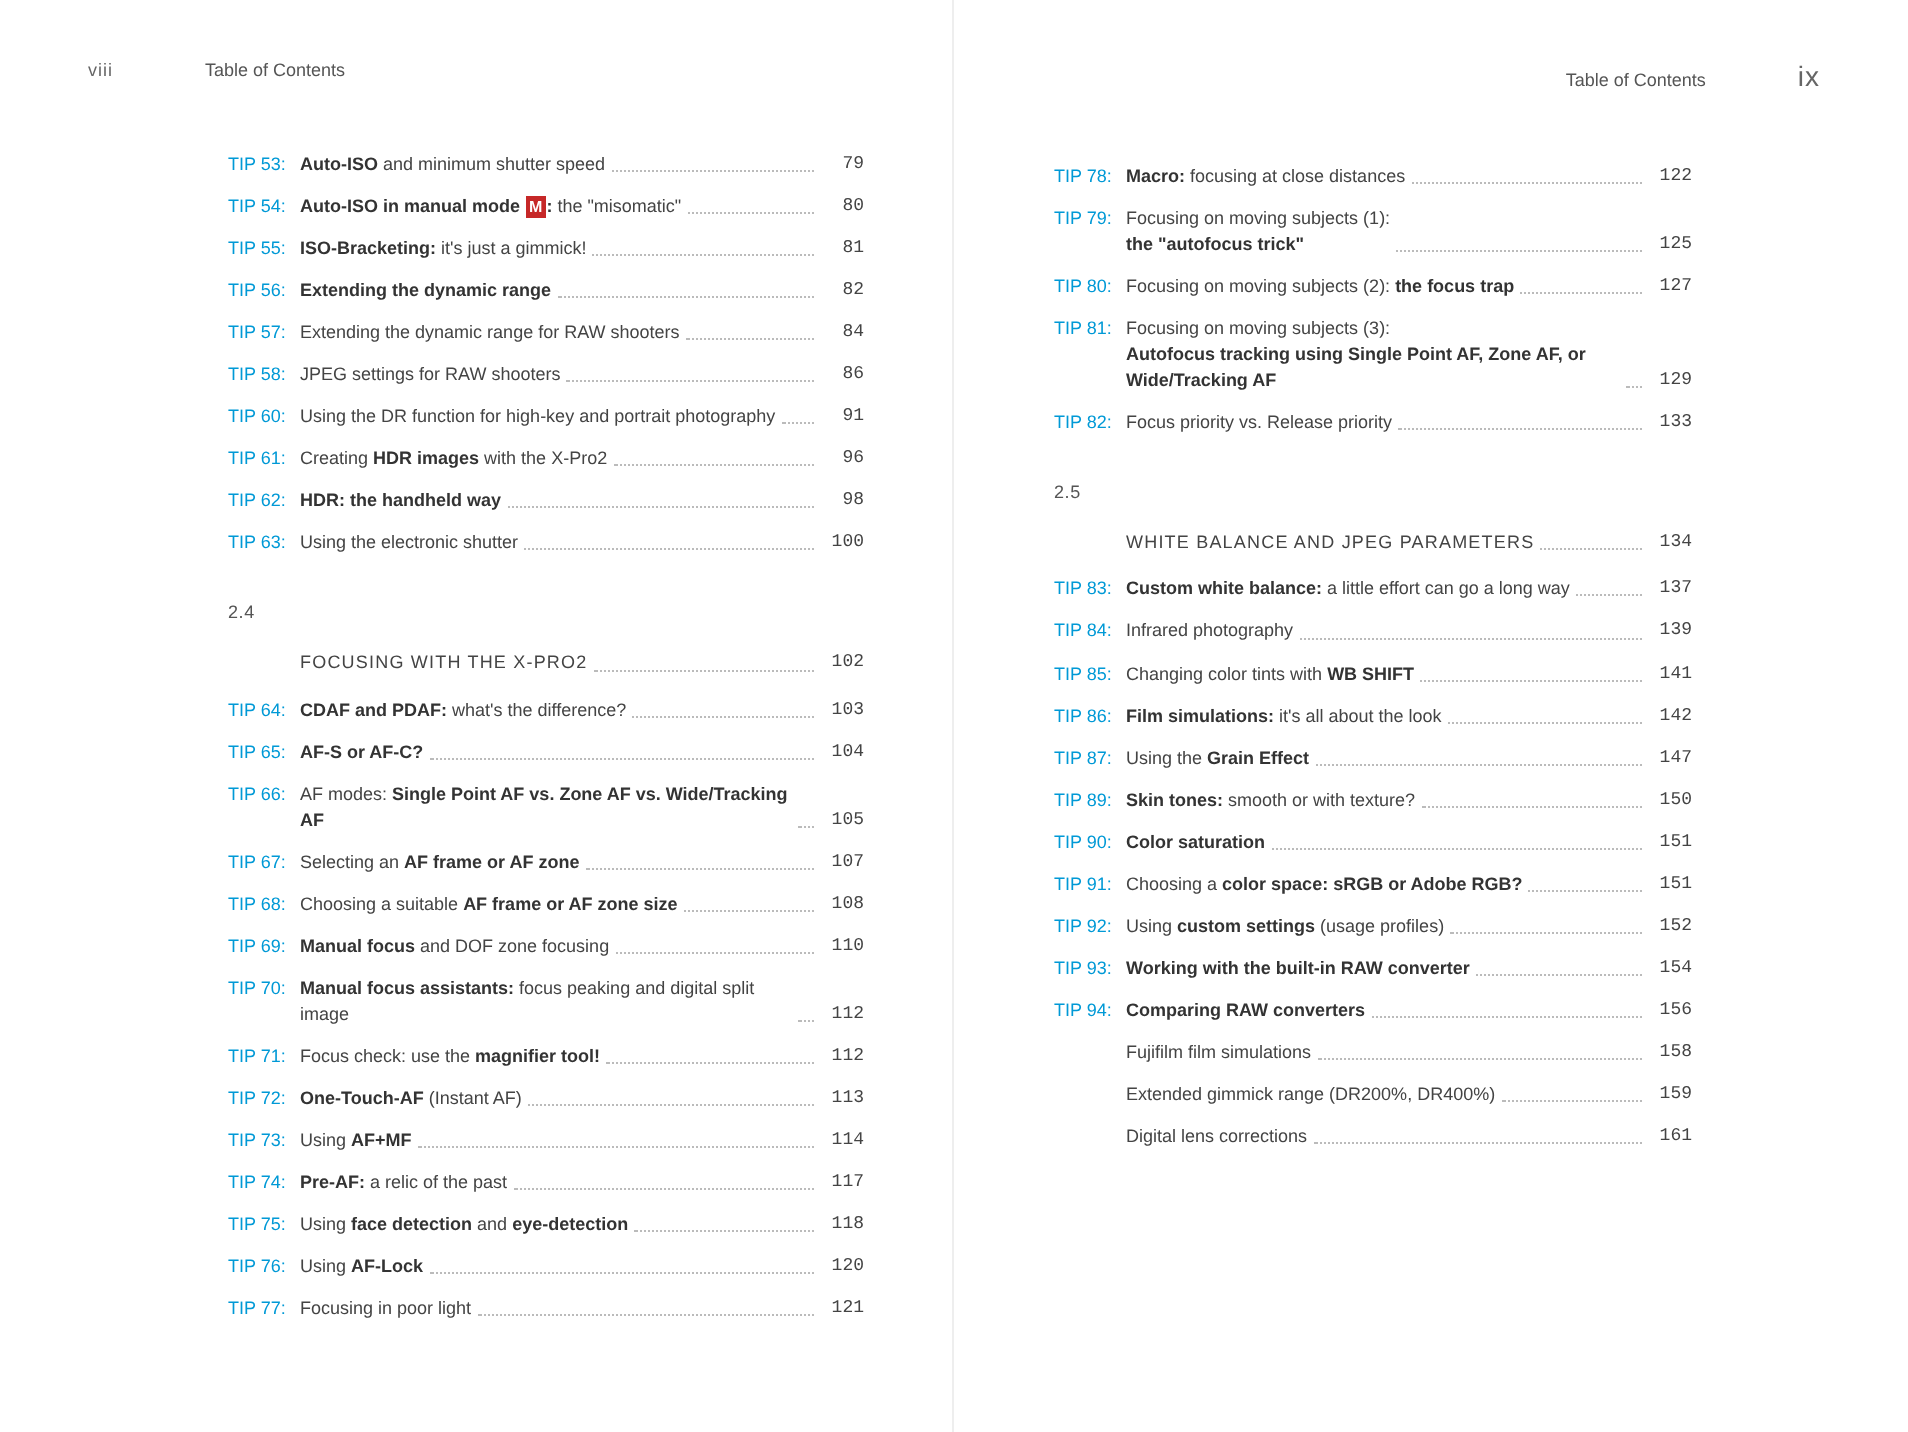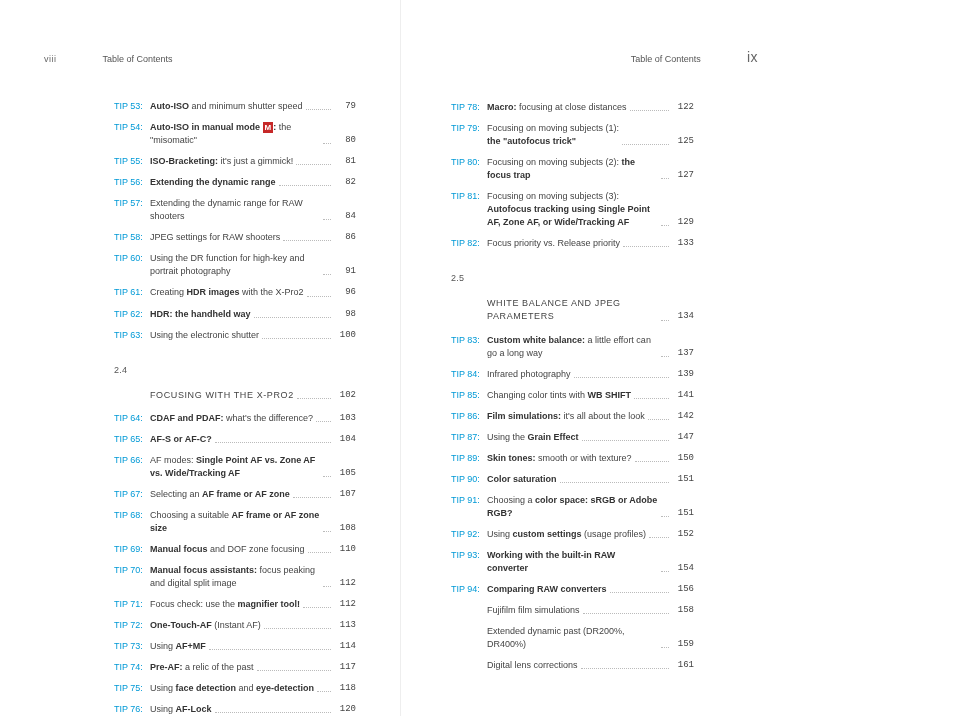--- a/index.html
+++ b/index.html
@@ -13,36 +13,36 @@
   width: 954px;
   height: 716px;
   overflow: hidden;
 }
 .spread {
   display: flex;
   width: 954px;
   height: 716px;
 }
 .page {
-  width: 401px;
+  width: 477px;
   height: 716px;
   box-sizing: border-box;
   padding: 30px 44px 30px 44px;
 }
 .page-left { border-right: 1px solid #eee; }
 .header-row {
   display: flex;
   align-items: baseline;
   margin-bottom: 36px;
 }
 .page-left .header-row { justify-content: flex-start; }
 .page-right .header-row { justify-content: flex-end; }
 .page-num-left { font-size: 9px; color: #666; margin-right: 46px; letter-spacing: 0.5px; }
 .page-num-right { font-size: 14px; color: #666; margin-left: 46px; letter-spacing: 0.5px; }
-.header-title { font-size: 9px; color: #555; margin-top: 24px; }
+.header-title { font-size: 9px; color: #555; }
 .content { margin-left: 70px; }
 .page-right .content { margin-left: 6px; margin-right: 64px; }
 .entry {
   display: flex;
   align-items: flex-start;
   margin-bottom: 8px;
   line-height: 1.45;
   justify-content: space-between;
 }
 .tip-label {
@@ -457,21 +457,21 @@
           <span class="tip-label"></span>
           <div class="entry-body">
             <span class="entry-text">Fujifilm film simulations</span>
             <span class="dots"></span>
             <span class="pg">158</span>
           </div>
         </div>
         <div class="entry indent-noTip">
           <span class="tip-label"></span>
           <div class="entry-body">
-            <span class="entry-text">Extended dynamic past (DR200%, DR400%)</span>
+            <span class="entry-text">Extended gimmick range (DR200%, DR400%)</span>
             <span class="dots"></span>
             <span class="pg">159</span>
           </div>
         </div>
         <div class="entry indent-noTip">
           <span class="tip-label"></span>
           <div class="entry-body">
             <span class="entry-text">Digital lens corrections</span>
             <span class="dots"></span>
             <span class="pg">161</span>

